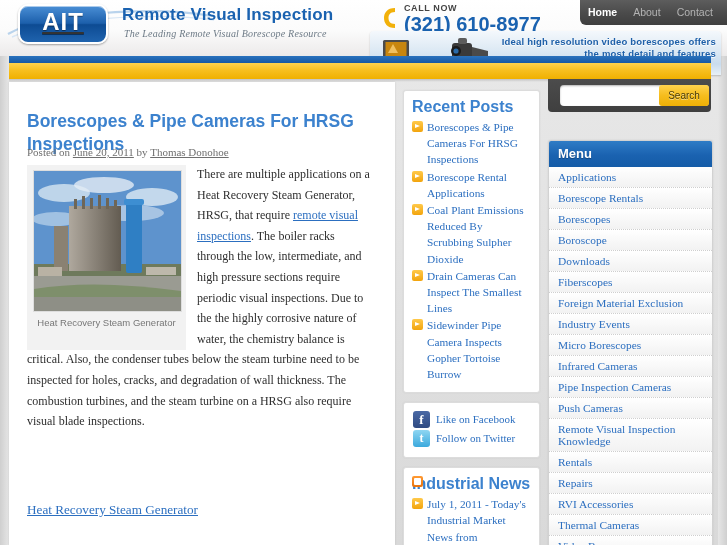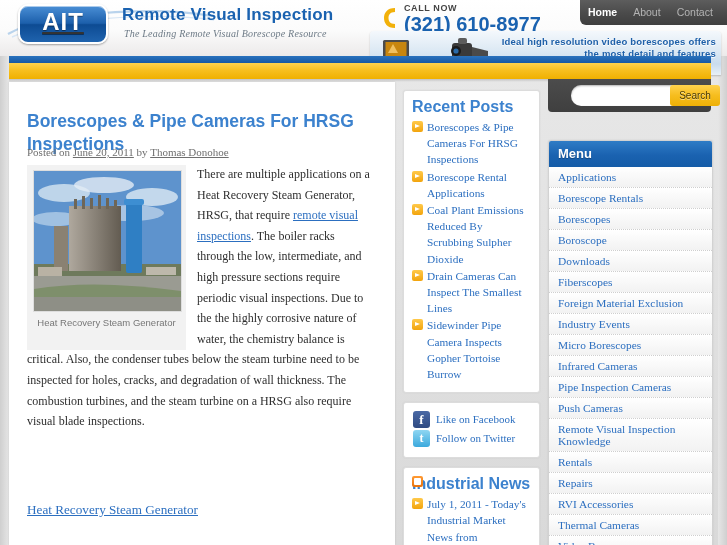--- a/index.html
+++ b/index.html
@@ -68,22 +68,22 @@
     background:linear-gradient(180deg,#2a72bd 0%,#1658a4 100%);}
   .bargold{position:absolute;left:0;top:7px;width:702px;height:16px;
     background:linear-gradient(180deg,#ffd24d 0%,#f7bf20 45%,#f0b000 100%);}
   .barshadow{position:absolute;left:9px;top:79px;width:702px;height:3px;
     background:linear-gradient(180deg,rgba(0,0,0,.16),rgba(0,0,0,0));}
 
   
   .searchstrip{position:absolute;left:548px;top:79px;width:163px;height:33px;
     background:linear-gradient(180deg,#4c4c4c 0%,#3f3f3f 100%);
     border-radius:0 0 4px 4px;}
-  .searchbox{position:absolute;left:23px;top:6px;width:149px;height:21px;
-    background:#fff;border-radius:10px;box-shadow:inset 0 1px 2px rgba(0,0,0,.3);}
+  .searchbox{position:absolute;left:12px;top:6px;width:149px;height:21px;
+    background:#fff;border-radius:4px;box-shadow:inset 0 1px 2px rgba(0,0,0,.3);}
   .searchbox input{position:absolute;left:4px;top:2px;width:92px;height:17px;
     border:0;outline:0;background:transparent;font-family:"Liberation Serif",serif;font-size:11px;}
   .searchbtn{position:absolute;right:0;top:0;width:50px;height:21px;
     background:linear-gradient(180deg,#ffd24d 0%,#f6bd1e 50%,#eeb006 100%);
     border-radius:3px;border:0;cursor:pointer;
     font-family:"Liberation Sans", sans-serif;font-size:10px;color:#4a3c06;
     text-shadow:0 1px 0 rgba(255,255,255,.5);}
 
   
   .content{position:absolute;left:9px;top:82px;width:386px;height:463px;

